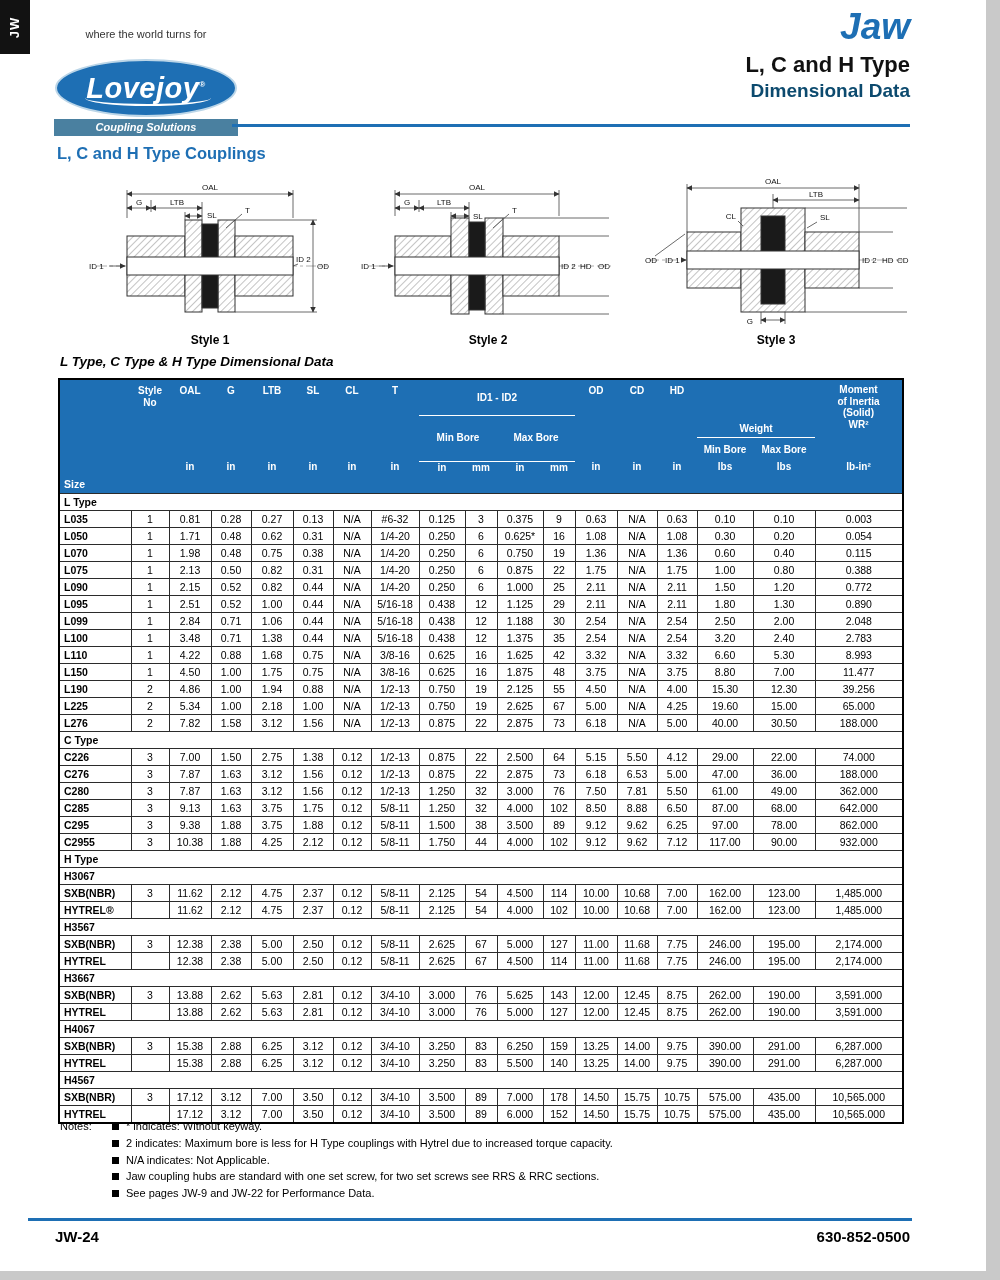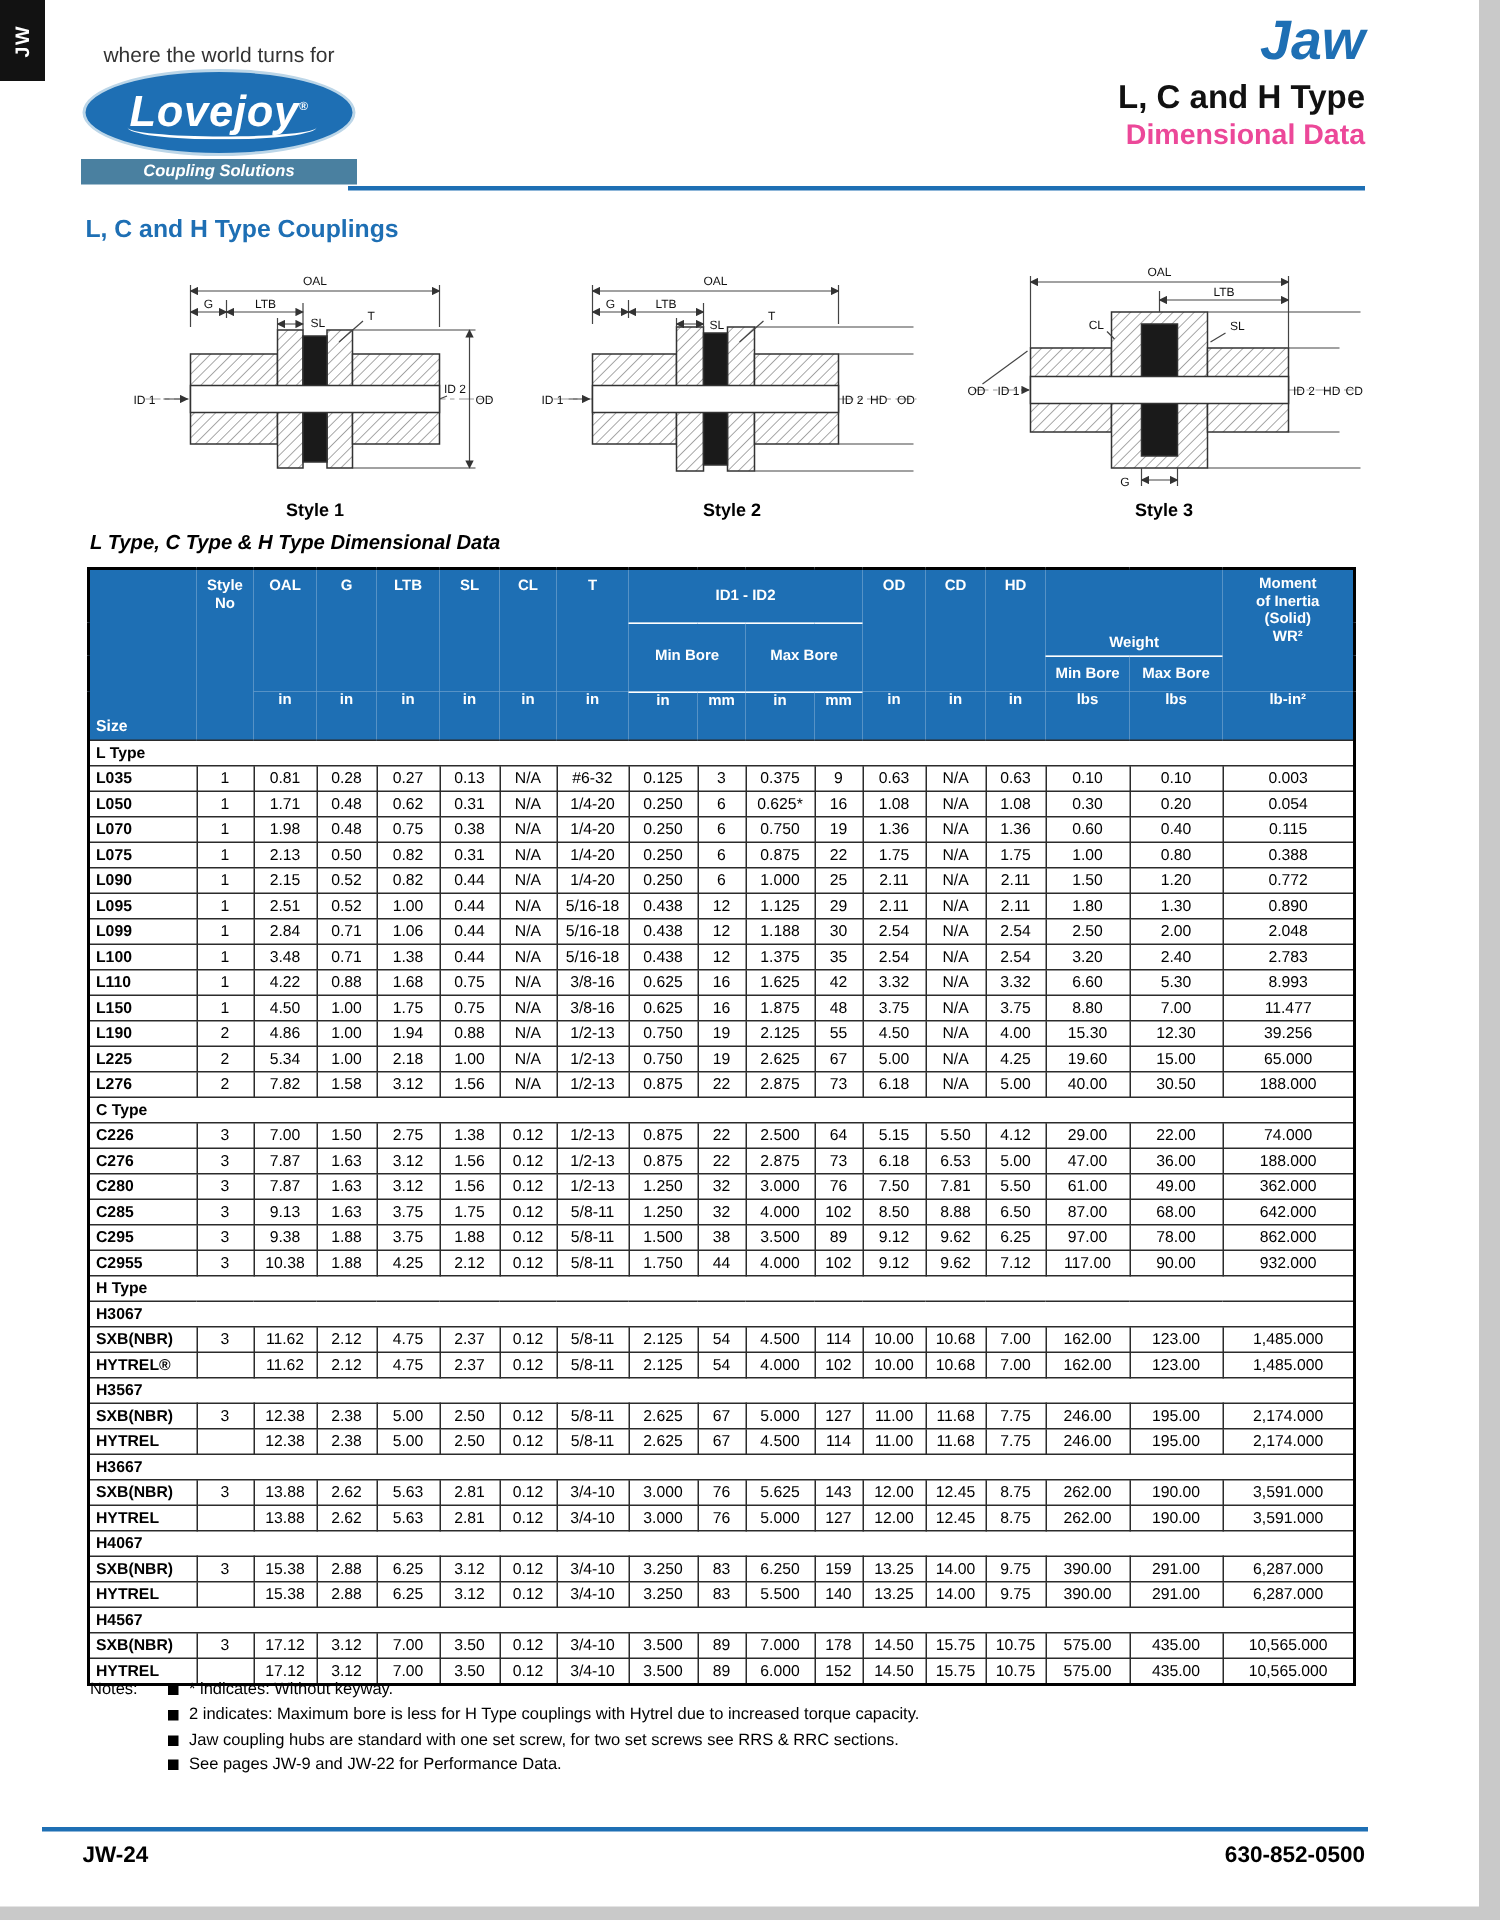--- a/index.html
+++ b/index.html
@@ -11,34 +11,34 @@
   html,body{width:1000px;height:1280px;}
   body{background:#c9c9c9;font-family:"Liberation Sans",sans-serif;position:relative;overflow:hidden;}
   .page{position:absolute;left:0;top:0;width:986px;height:1271px;background:#fff;}
 
   
   .jw-tab{position:absolute;left:0;top:143;width:30px;height:54px;background:var(--tab);
           display:flex;align-items:center;justify-content:center;}
   .jw-tab span{color:#fff;font-weight:bold;font-size:13px;letter-spacing:1px;transform:rotate(-90deg);}
 
   .logo{position:absolute;left:52px;top:28px;width:188px;text-align:center;}
-  .logo-tagline{font-size:14px;color:#333;margin-bottom:2px;}
+  .logo-tagline{font-size:11px;color:#333;margin-bottom:19px;}
   .logo-oval{position:relative;width:182px;height:58px;margin:0 auto;background:var(--accent);
              border:2px solid #bcd6e8;border-radius:50%;display:flex;align-items:center;justify-content:center;}
   .logo-oval .name{color:#fff;font-size:29px;font-weight:bold;font-style:italic;letter-spacing:.5px;}
   .logo-oval .reg{color:#fff;font-size:8px;vertical-align:super;}
   .logo-swoosh{position:absolute;left:28px;bottom:9px;width:126px;height:16px;
                border-bottom:2px solid #fff;border-radius:50%;}
   .logo-banner{width:184px;height:17px;margin:2px auto 0;background:var(--banner);color:#fff;
                font-style:italic;font-size:11px;line-height:17px;font-weight:bold;}
 
   .title-block{position:absolute;right:76px;top:8px;text-align:right;}
   .title-main{color:var(--accent);font-size:37px;font-weight:bold;font-style:italic;line-height:1;}
   .title-sub1{color:#111;font-size:22px;font-weight:bold;margin-top:7px;}
-  .title-sub2{color:#ec4899;font-size:19px;font-weight:bold;margin-top:2px;}
+  .title-sub2{color:#0c4a6e;font-size:19px;font-weight:bold;margin-top:2px;}
   .header-rule{position:absolute;left:232px;right:76px;top:124px;height:3px;background:var(--accent);}
 
   .section-heading{position:absolute;left:57px;top:144px;color:var(--accent);font-size:16.5px;font-weight:bold;}
 
   
   .diagrams{position:absolute;left:85px;top:172px;width:826px;display:flex;justify-content:space-between;align-items:flex-end;}
   .figure svg{display:block;}
   .dim{font-size:8px;fill:#111;font-family:"Liberation Sans",sans-serif;}
   .fig-caption{text-align:center;font-weight:bold;font-size:12px;margin-top:3px;color:#000;}
 
@@ -941,20 +941,25 @@
       <span>* indicates: Without keyway.</span>
     </div>
     <div class="note-line">
       <span class="notes-spacer"></span>
       <span class="bullet"></span>
       <span>2 indicates: Maximum bore is less for H Type couplings with Hytrel due to increased torque capacity.</span>
     </div>
     <div class="note-line">
       <span class="notes-spacer"></span>
       <span class="bullet"></span>
+      <span>N/A indicates: Not Applicable.</span>
+    </div>
+    <div class="note-line">
+      <span class="notes-spacer"></span>
+      <span class="bullet"></span>
       <span>Jaw coupling hubs are standard with one set screw, for two set screws see RRS &amp; RRC sections.</span>
     </div>
     <div class="note-line">
       <span class="notes-spacer"></span>
       <span class="bullet"></span>
       <span>See pages JW-9 and JW-22 for Performance Data.</span>
     </div>
   </div>
 
   <div class="footer-rule"></div>

